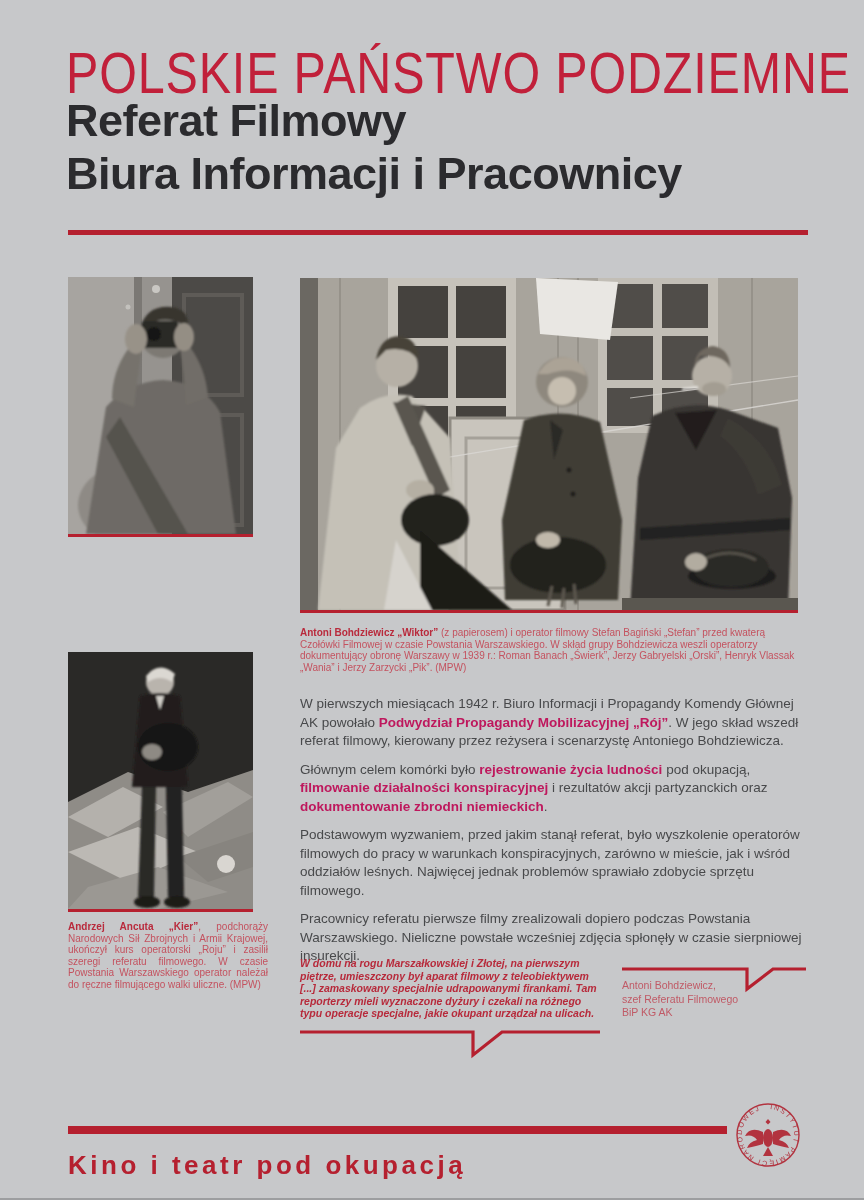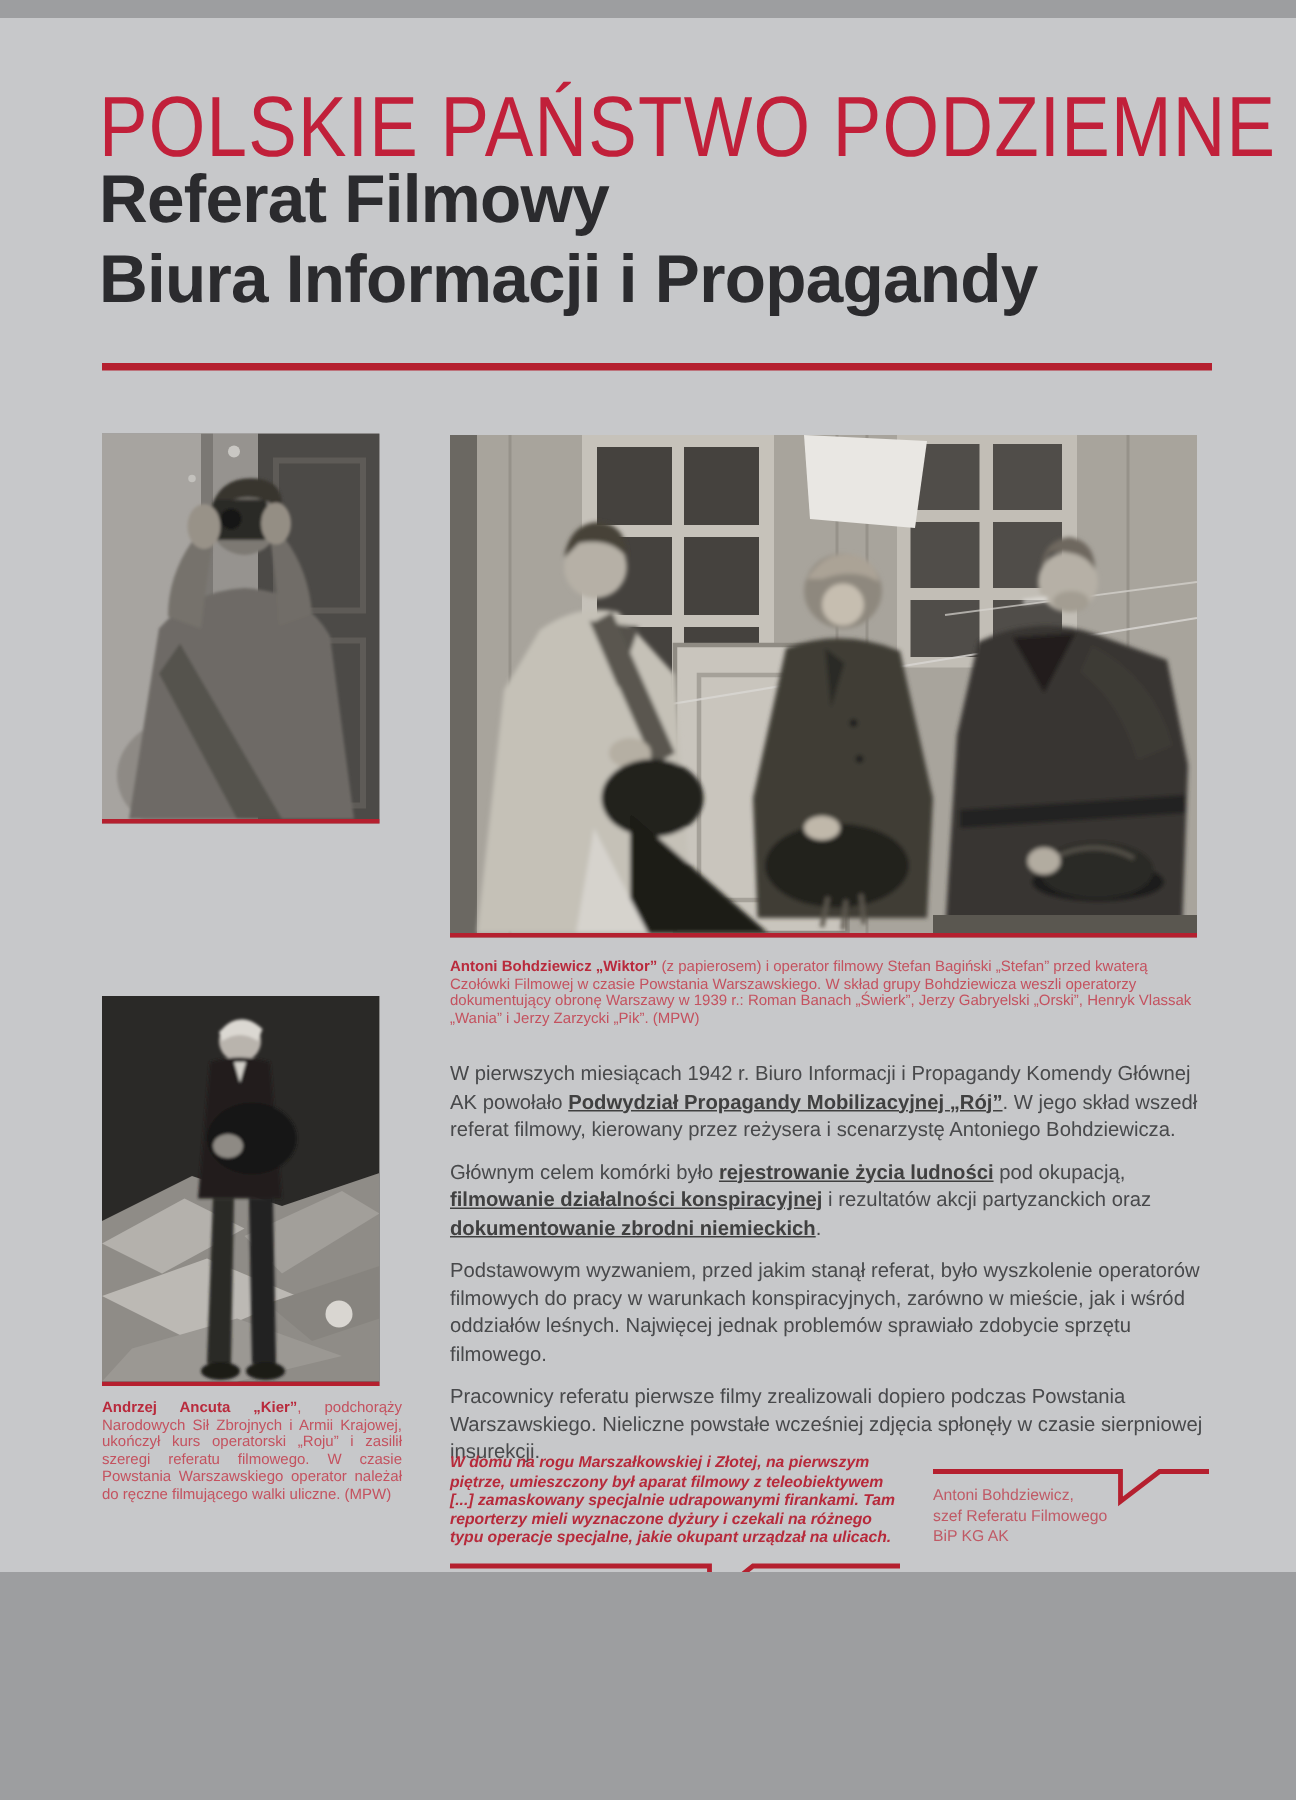--- a/index.html
+++ b/index.html
@@ -1,17 +1,17 @@
 <!DOCTYPE html>
 <html lang="pl"><head>
 <meta charset="utf-8">
 <style>
   html,body{margin:0;padding:0;background:#9d9ea0;}
   .poster{
-    position:relative;width:864px;height:1036px;margin:12px auto;
+    position:relative;width:864px;height:1198px;margin:0 auto;
     background:#c7c8ca;overflow:hidden;
     font-family:"Liberation Sans",sans-serif;
   }
   
   .kicker{
     position:absolute;left:66px;top:40px;color:#c1203a;
     font-size:57px;font-weight:400;white-space:nowrap;letter-spacing:1px;
     transform:scaleX(.85);transform-origin:left top;
   }
   .headline{
@@ -33,21 +33,21 @@
   .caption b{color:#b92a3c;}
   #caption1{left:68px;top:547px;width:200px;}
   #caption2{left:68px;top:921px;width:200px;}
   #caption-main{left:300px;top:627px;width:498px;text-align:left;}
   
   .body-copy{
     position:absolute;left:300px;top:695px;width:512px;
     color:#48494b;font-size:13.5px;line-height:18.5px;
   }
   .body-copy p{margin:0 0 10px;}
-  .body-copy b{color:#404040;text-decoration:underline;}
+  .body-copy b{color:#be185d;}
   
   .quote{
     position:absolute;color:#b72a3b;font-size:10.5px;line-height:12.6px;
     font-weight:700;font-style:italic;
   }
   #quote-left{left:300px;top:957px;width:302px;}
   #quote-right{left:622px;top:957px;width:186px;}
   .quote-line{position:relative;height:3px;margin:10px 0 9px;}
   .quote-line svg{position:absolute;left:0;top:0;overflow:visible;display:block;}
   .attribution{
@@ -63,21 +63,21 @@
   .seal{position:absolute;left:734px;top:1101px;width:68px;height:68px;}
 </style>
 </head>
 <body>
 
 <div class="poster">
 
   <div class="kicker">POLSKIE PAŃSTWO PODZIEMNE</div>
   <div class="headline">
     <div>Referat Filmowy</div>
-    <div>Biura Informacji i Propagandy</div>
+    <div>Biura Informacji i Pracownicy</div>
   </div>
   <div class="rule"></div>
 
   <div class="photo" id="photo1">
     <svg viewBox="0 0 185 257" width="185" height="257">
       <defs>
           <filter id="soft1" x="-10%" y="-10%" width="120%" height="120%">
             <feGaussianBlur stdDeviation="1.2"></feGaussianBlur>
           </filter>
         </defs>

